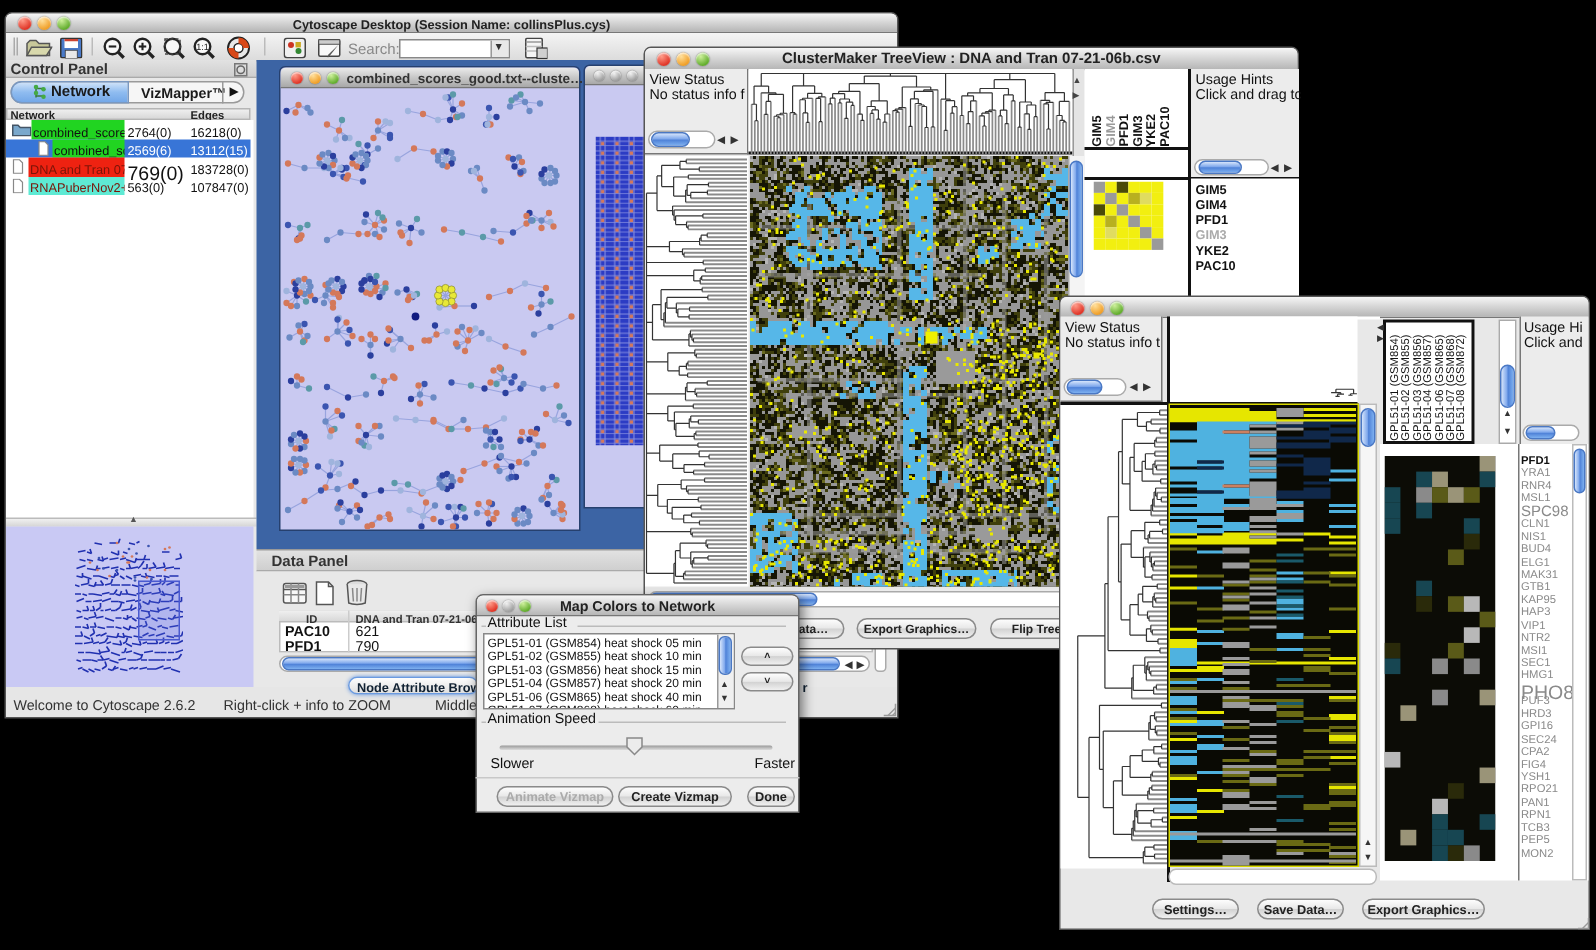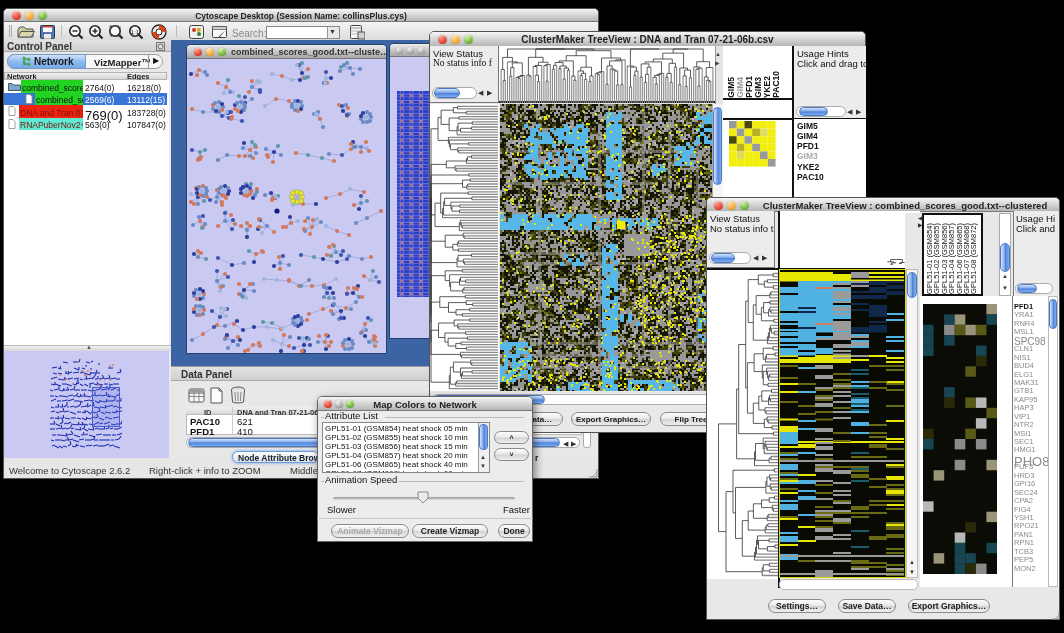--- a/index.html
+++ b/index.html
@@ -1446,39 +1446,39 @@
     <line x1="11" y1="6" x2="10.4" y2="15" stroke="#888"></line>
   </svg>
 <div class="ab" style="left:186px;top:407px;width:396px;height:28px;background:#fff;border:1px solid #bbb"></div>
 <div class="ab" style="left:186px;top:407px;width:396px;height:8px;background:linear-gradient(#f0f0f0,#d8d8d8);border-bottom:1px solid #bbb"></div>
 <div class="ab" style="left:232px;top:407px;width:1px;height:28px;background:#ccc"></div>
 <div class="txt" style="left:204px;top:407.5px;font-size:7.5px;font-weight:bold;color:#333">ID</div>
 <div class="txt" style="left:237px;top:407.5px;font-size:7.5px;font-weight:bold;color:#333">DNA and Tran 07-21-06…</div>
 <div class="txt" style="left:190px;top:416px;font-size:9.5px;font-weight:bold">PAC10</div>
 <div class="txt" style="left:237px;top:416px;font-size:9.5px">621</div>
 <div class="txt" style="left:190px;top:425.5px;font-size:9.5px;font-weight:bold">PFD1</div>
-<div class="txt" style="left:237px;top:425.5px;font-size:9.5px">410</div>
+<div class="txt" style="left:237px;top:425.5px;font-size:9.5px">790</div>
 <div class="sbt" style="left:186px;top:437px;width:394px;height:11px"></div>
 <div class="sbh" style="left:188px;top:438px;width:372px;height:9px"></div>
 <div class="arr" style="left:563px;top:439.5px">◀</div>
 <div class="arr" style="left:571px;top:439.5px">▶</div>
 <div class="sbt" style="left:583px;top:407px;width:8px;height:41px;border-radius:3px"></div>
 <div class="ab" style="left:232px;top:451px;width:87px;height:12px;background:linear-gradient(#fdfdfd,#e0e0e0);border:1.5px solid #6a9ae0;border-radius:7px;box-shadow:0 0 3px #6a9ae0"></div>
 <div class="txt" style="left:238px;top:452.5px;font-size:8.5px;font-weight:bold;color:#123">Node Attribute Brows</div>
 <div class="txt" style="left:535px;top:452.5px;font-size:8.5px;font-weight:bold;color:#123">r</div>
 <div class="ab" style="left:429px;top:31px;width:437px;height:402px;background:#e8e8e8;border:1px solid #555;border-radius:5px 5px 0 0">
     <div class="tb" style="top:0;height:15px"></div>
     <div class="ttl" style="top:2px;font-size:10px">ClusterMaker TreeView : DNA and Tran 07-21-06b.csv</div>
     <div class="lt lr" style="left:8px;top:3px"></div>
     <div class="lt ly" style="left:21px;top:3px"></div>
     <div class="lt lg" style="left:34px;top:3px"></div>
   </div>
 <div class="ab" style="left:430px;top:46px;width:69px;height:57px;background:#ececec;border-right:1px solid #777;border-bottom:1px solid #777"></div>
 <div class="txt" style="left:433px;top:48px;font-size:9.5px;">View Status</div>
-<div class="txt" style="left:433px;top:58px;font-size:9.5px;font-family:Liberation Serif, serif;">No status info f</div>
+<div class="txt" style="left:433px;top:58px;font-size:9.5px;">No status info f</div>
 <div class="ab" style="left:432px;top:87px;width:45px;height:12px;background:#fff;border:1px solid #aaa;border-radius:6px"></div>
 <div class="ab" style="left:434px;top:88px;width:26px;height:10px;background:linear-gradient(#d5e4fb,#7fa8ec 45%,#4f82d8 55%,#7db0f0);border:1px solid #4a78c4;border-radius:5px"></div>
 <div class="txt" style="left:478px;top:89px;font-size:7px;color:#333">◀</div>
 <div class="txt" style="left:487px;top:89px;font-size:7px;color:#333">▶</div>
 <div class="ab" style="left:499px;top:46px;width:216px;height:57px;background:#fff;border-bottom:2px solid #111"></div>
 <svg class="" width="214" height="56" style="position:absolute;left:500px;top:47px">
     <path d="M63.1 31.9L63.1 56.0M65.3 31.9L65.3 56.0M105.9 37.2L105.9 56.0M108.1 37.2L108.1 56.0M197.9 39.0L197.9 56.0M200.1 39.0L200.1 56.0M37.5 34.6L37.5 56.0M39.6 34.6L39.6 56.0M144.4 35.4L144.4 56.0M146.6 35.4L146.6 56.0M185.1 39.3L185.1 56.0M187.2 39.3L187.2 56.0M140.2 30.0L140.2 56.0M142.3 30.0L142.3 56.0M148.7 27.4L148.7 56.0M116.6 38.0L116.6 56.0M118.8 38.0L118.8 56.0M67.4 23.3L67.4 56.0M69.5 23.3L69.5 56.0M80.2 28.6L80.2 56.0M82.4 28.6L82.4 56.0M150.9 20.2L150.9 56.0M114.5 24.0L114.5 56.0M208.7 34.3L208.7 56.0M210.8 34.3L210.8 56.0M18.2 31.5L18.2 56.0M20.3 31.5L20.3 56.0M120.9 37.6L120.9 56.0M123.0 37.6L123.0 56.0M16.1 30.5L16.1 56.0M28.9 29.1L28.9 56.0M31.0 29.1L31.0 56.0M174.4 20.2L174.4 56.0M176.6 20.2L176.6 56.0M195.8 22.2L195.8 56.0M206.5 33.3L206.5 56.0M9.6 29.2L9.6 56.0M11.8 29.2L11.8 56.0M204.4 30.0L204.4 56.0M212.9 20.6L212.9 56.0M97.4 27.7L97.4 56.0M99.5 27.7L99.5 56.0M155.2 37.0L155.2 56.0M157.3 37.0L157.3 56.0M35.3 28.3L35.3 56.0M112.3 23.0L112.3 56.0M183.0 28.9L183.0 56.0M73.8 33.2L73.8 56.0M76.0 33.2L76.0 56.0M133.8 28.4L133.8 56.0M135.9 28.4L135.9 56.0M202.2 21.2L202.2 56.0M193.7 19.9L193.7 56.0M84.5 32.4L84.5 56.0M86.7 32.4L86.7 56.0M3.2 33.5L3.2 56.0M5.3 33.5L5.3 56.0M46.0 34.1L46.0 56.0M48.1 34.1L48.1 56.0M88.8 34.4L88.8 56.0M91.0 34.4L91.0 56.0M58.9 21.6L58.9 56.0M61.0 21.6L61.0 56.0M189.4 30.8L189.4 56.0M191.5 30.8L191.5 56.0M33.2 19.5L33.2 56.0M43.9 18.6L43.9 56.0M41.7 18.5L41.7 56.0M1.1 22.5L1.1 56.0M95.2 26.7L95.2 56.0M50.3 17.6L50.3 56.0M153.0 30.2L153.0 56.0M110.2 22.0L110.2 56.0M22.5 29.5L22.5 56.0M26.8 28.1L26.8 56.0M178.7 37.7L178.7 56.0M180.8 37.7L180.8 56.0M159.4 28.4L159.4 56.0M52.4 22.2L52.4 56.0M54.6 22.2L54.6 56.0M161.6 27.4L161.6 56.0M56.7 18.4L56.7 56.0M24.6 28.5L24.6 56.0M129.5 39.9L129.5 56.0M131.6 39.9L131.6 56.0M170.1 35.4L170.1 56.0M172.3 35.4L172.3 56.0M13.9 20.6L13.9 56.0M165.8 30.3L165.8 56.0M168.0 30.3L168.0 56.0M71.7 29.1L71.7 56.0M101.7 25.7L101.7 56.0M138.0 24.1L138.0 56.0M163.7 26.4L163.7 56.0M125.2 12.9L125.2 56.0M103.8 24.7L103.8 56.0M7.5 14.9L7.5 56.0M78.1 24.0L78.1 56.0M93.1 29.0L93.1 56.0M127.3 19.1L127.3 56.0" stroke="#8a8a8a" fill="none" stroke-width="1.15"></path>
     <path d="M63.1 31.9L65.3 31.9M105.9 37.2L108.1 37.2M197.9 39.0L200.1 39.0M37.5 34.6L39.6 34.6M144.4 35.4L146.6 35.4M185.1 39.3L187.2 39.3M140.2 30.0L142.3 30.0M145.5 27.4L145.5 35.4M145.5 27.4L148.7 27.4M116.6 38.0L118.8 38.0M67.4 23.3L69.5 23.3M80.2 28.6L82.4 28.6M147.1 20.2L147.1 27.4M147.1 20.2L150.9 20.2M117.7 24.0L117.7 38.0M114.5 24.0L117.7 24.0M208.7 34.3L210.8 34.3M18.2 31.5L20.3 31.5M120.9 37.6L123.0 37.6M19.3 30.5L19.3 31.5M16.1 30.5L19.3 30.5M28.9 29.1L31.0 29.1M174.4 20.2L176.6 20.2M199.0 22.2L199.0 39.0M195.8 22.2L199.0 22.2M209.7 33.3L209.7 34.3M206.5 33.3L209.7 33.3M9.6 29.2L11.8 29.2M64.2 21.1L64.2 31.9M68.5 21.1L68.5 23.3M64.2 21.1L68.5 21.1M208.1 30.0L208.1 33.3M204.4 30.0L208.1 30.0M206.2 20.6L206.2 30.0M206.2 20.6L212.9 20.6M97.4 27.7L99.5 27.7M155.2 37.0L157.3 37.0M38.5 28.3L38.5 34.6M35.3 28.3L38.5 28.3M116.1 23.0L116.1 24.0M112.3 23.0L116.1 23.0M186.2 28.9L186.2 39.3M183.0 28.9L186.2 28.9M73.8 33.2L76.0 33.2M133.8 28.4L135.9 28.4M197.4 21.2L197.4 22.2M197.4 21.2L202.2 21.2M199.8 19.9L199.8 21.2M193.7 19.9L199.8 19.9M84.5 32.4L86.7 32.4M3.2 33.5L5.3 33.5M46.0 34.1L48.1 34.1M88.8 34.4L91.0 34.4M58.9 21.6L61.0 21.6M189.4 30.8L191.5 30.8M141.2 16.9L141.2 30.0M149.0 16.9L149.0 20.2M141.2 16.9L149.0 16.9M36.9 19.5L36.9 28.3M33.2 19.5L36.9 19.5M184.6 23.0L184.6 28.9M190.5 23.0L190.5 30.8M184.6 23.0L190.5 23.0M47.1 18.6L47.1 34.1M43.9 18.6L47.1 18.6M35.0 18.5L35.0 19.5M35.0 18.5L41.7 18.5M4.3 22.5L4.3 33.5M1.1 22.5L4.3 22.5M98.4 26.7L98.4 27.7M95.2 26.7L98.4 26.7M45.5 17.6L45.5 18.6M45.5 17.6L50.3 17.6M59.9 19.0L59.9 21.6M66.3 19.0L66.3 21.1M59.9 19.0L66.3 19.0M156.2 30.2L156.2 37.0M153.0 30.2L156.2 30.2M114.2 22.0L114.2 23.0M110.2 22.0L114.2 22.0M17.7 29.5L17.7 30.5M17.7 29.5L22.5 29.5M30.0 28.1L30.0 29.1M26.8 28.1L30.0 28.1M178.7 37.7L180.8 37.7M154.6 28.4L154.6 30.2M154.6 28.4L159.4 28.4M52.4 22.2L54.6 22.2M157.0 27.4L157.0 28.4M157.0 27.4L161.6 27.4M53.5 18.4L53.5 22.2M53.5 18.4L56.7 18.4M20.1 28.5L20.1 29.5M20.1 28.5L24.6 28.5M55.1 15.4L55.1 18.4M63.1 15.4L63.1 19.0M55.1 15.4L63.1 15.4M179.8 21.0L179.8 37.7M187.5 21.0L187.5 23.0M179.8 21.0L187.5 21.0M107.0 18.9L107.0 37.2M112.2 18.9L112.2 22.0M107.0 18.9L112.2 18.9M129.5 39.9L131.6 39.9M170.1 35.4L172.3 35.4M10.7 20.6L10.7 29.2M10.7 20.6L13.9 20.6M81.3 26.3L81.3 28.6M85.6 26.3L85.6 32.4M81.3 26.3L85.6 26.3M165.8 30.3L168.0 30.3M38.4 15.2L38.4 18.5M47.9 15.2L47.9 17.6M38.4 15.2L47.9 15.2M74.9 29.1L74.9 33.2M71.7 29.1L74.9 29.1M109.6 13.9L109.6 18.9M122.0 13.9L122.0 37.6M109.6 13.9L122.0 13.9M96.8 25.7L96.8 26.7M96.8 25.7L101.7 25.7M134.8 24.1L134.8 28.4M134.8 24.1L138.0 24.1M159.3 26.4L159.3 27.4M159.3 26.4L163.7 26.4M115.8 12.9L115.8 13.9M115.8 12.9L125.2 12.9M12.3 15.9L12.3 20.6M22.3 15.9L22.3 28.5M12.3 15.9L22.3 15.9M130.5 20.1L130.5 39.9M136.4 20.1L136.4 24.1M130.5 20.1L136.4 20.1M99.2 24.7L99.2 25.7M99.2 24.7L103.8 24.7M17.3 14.9L17.3 15.9M7.5 14.9L17.3 14.9M145.1 14.9L145.1 16.9M161.5 14.9L161.5 26.4M145.1 14.9L161.5 14.9M83.5 24.0L83.5 26.3M78.1 24.0L83.5 24.0M2.7 10.4L2.7 22.5M12.4 10.4L12.4 14.9M2.7 10.4L12.4 10.4M166.9 26.4L166.9 30.3M171.2 26.4L171.2 35.4M166.9 26.4L171.2 26.4M196.7 14.7L196.7 19.9M209.6 14.7L209.6 20.6M196.7 14.7L209.6 14.7M89.9 29.0L89.9 34.4M89.9 29.0L93.1 29.0M80.8 20.2L80.8 24.0M91.5 20.2L91.5 29.0M80.8 20.2L91.5 20.2M169.1 16.3L169.1 26.4M175.5 16.3L175.5 20.2M169.1 16.3L175.5 16.3M59.1 13.9L59.1 15.4M73.3 13.9L73.3 29.1M59.1 13.9L73.3 13.9M153.3 12.0L153.3 14.9M172.3 12.0L172.3 16.3M153.3 12.0L172.3 12.0M28.4 10.3L28.4 28.1M43.1 10.3L43.1 15.2M28.4 10.3L43.1 10.3M133.5 19.1L133.5 20.1M127.3 19.1L133.5 19.1M101.5 11.0L101.5 24.7M120.5 11.0L120.5 12.9M101.5 11.0L120.5 11.0M162.8 6.1L162.8 12.0M183.6 6.1L183.6 21.0M162.8 6.1L183.6 6.1M66.2 8.7L66.2 13.9M86.1 8.7L86.1 20.2M66.2 8.7L86.1 8.7M173.2 2.0L173.2 6.1M203.2 2.0L203.2 14.7M173.2 2.0L203.2 2.0M130.4 2.0L130.4 19.1M188.2 2.0L188.2 2.0M130.4 2.0L188.2 2.0M76.2 3.7L76.2 8.7M111.0 3.7L111.0 11.0M76.2 3.7L111.0 3.7M35.7 2.0L35.7 10.3M93.6 2.0L93.6 3.7M35.7 2.0L93.6 2.0M7.5 2.0L7.5 10.4M64.7 2.0L64.7 2.0M7.5 2.0L64.7 2.0M36.1 2.0L36.1 2.0M159.3 2.0L159.3 2.0M36.1 2.0L159.3 2.0" stroke="#333" fill="none" stroke-width="0.8"></path>
   </svg>
 <div class="ab" style="left:715px;top:46px;width:8px;height:58px;background:#e4e4e4;border-left:1px solid #999"></div>
@@ -1572,21 +1572,20 @@
 <div class="txt" style="left:797px;top:161.7px;font-size:8.5px;color:#111;font-weight:bold">YKE2</div>
 <div class="txt" style="left:797px;top:172.0px;font-size:8.5px;color:#111;font-weight:bold">PAC10</div>
 <div class="ab" style="left:430px;top:393px;width:293px;height:12px;background:#ececec"></div>
 <div class="ab" style="left:432px;top:394px;width:290px;height:11px;background:#fff;border:1px solid #aaa;border-radius:6px"></div>
 <div class="ab" style="left:433px;top:395px;width:112px;height:9px;background:linear-gradient(#d5e4fb,#7fa8ec 45%,#4f82d8 55%,#7db0f0);border:1px solid #4a78c4;border-radius:5px"></div>
 <div class="aqb" style="left:495px;top:412px;width:68px;height:14px;font-size:8px;line-height:13px;color:#222">Save Data…</div>
 <div class="aqb" style="left:571px;top:412px;width:80px;height:14px;font-size:8px;line-height:13px;color:#222">Export Graphics…</div>
 <div class="aqb" style="left:660px;top:412px;width:78px;height:14px;font-size:8px;line-height:13px;color:#222">Flip Tree N…</div>
 <div class="ab" style="left:706px;top:197px;width:354px;height:423px;background:#e8e8e8;border:1px solid #555;border-radius:5px 5px 0 0">
     <div class="tb" style="top:0;height:14px"></div>
-    <div class="ttl" style="left:48px;right:4px;width:auto;top:2px;font-size:9.5px">ClusterMaker TreeView : combined_scores_good.txt--clustered</div>
     <div class="lt lr" style="left:7px;top:2.5px"></div>
     <div class="lt ly" style="left:20px;top:2.5px"></div>
     <div class="lt lg" style="left:33px;top:2.5px"></div>
   </div>
 <div class="ab" style="left:707px;top:211px;width:68px;height:57px;background:#ececec;border-right:1px solid #777;border-bottom:1px solid #777"></div>
 <div class="txt" style="left:710px;top:213px;font-size:9.5px;">View Status</div>
 <div class="txt" style="left:710px;top:223px;font-size:9.5px;">No status info t</div>
 <div class="ab" style="left:709px;top:252px;width:42px;height:12px;background:#fff;border:1px solid #aaa;border-radius:6px"></div>
 <div class="ab" style="left:711px;top:253px;width:24px;height:10px;background:linear-gradient(#d5e4fb,#7fa8ec 45%,#4f82d8 55%,#7db0f0);border:1px solid #4a78c4;border-radius:5px"></div>
 <div class="txt" style="left:753px;top:254px;font-size:7px;color:#333">◀</div>

